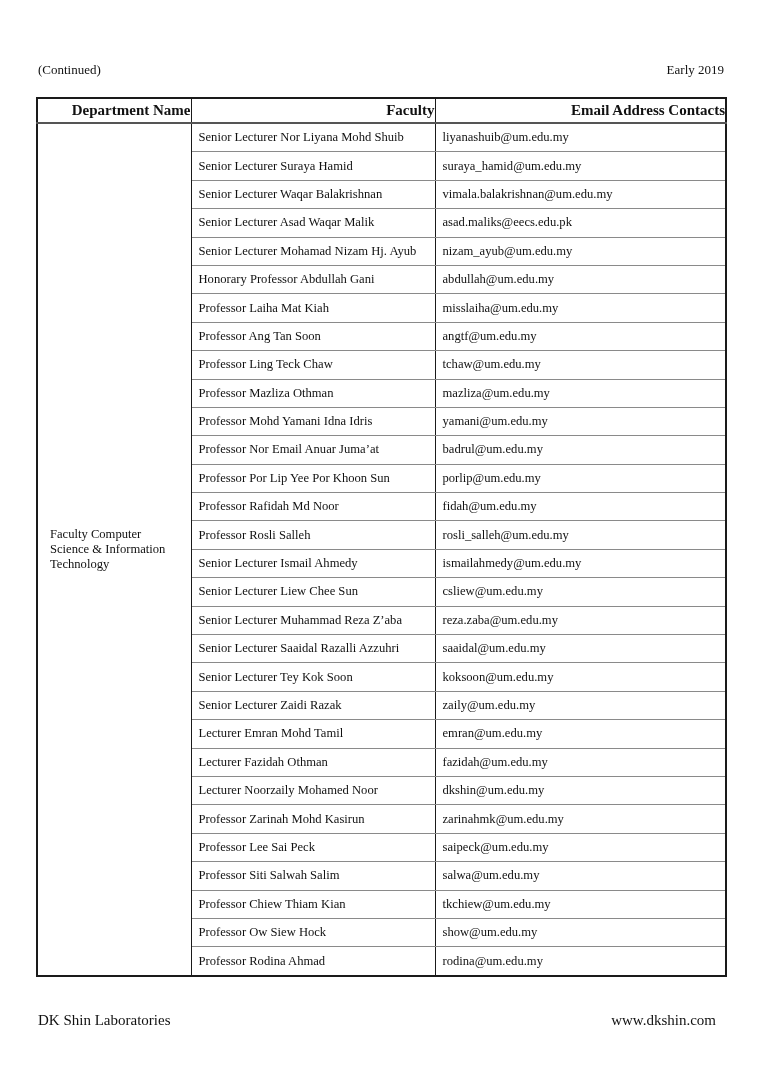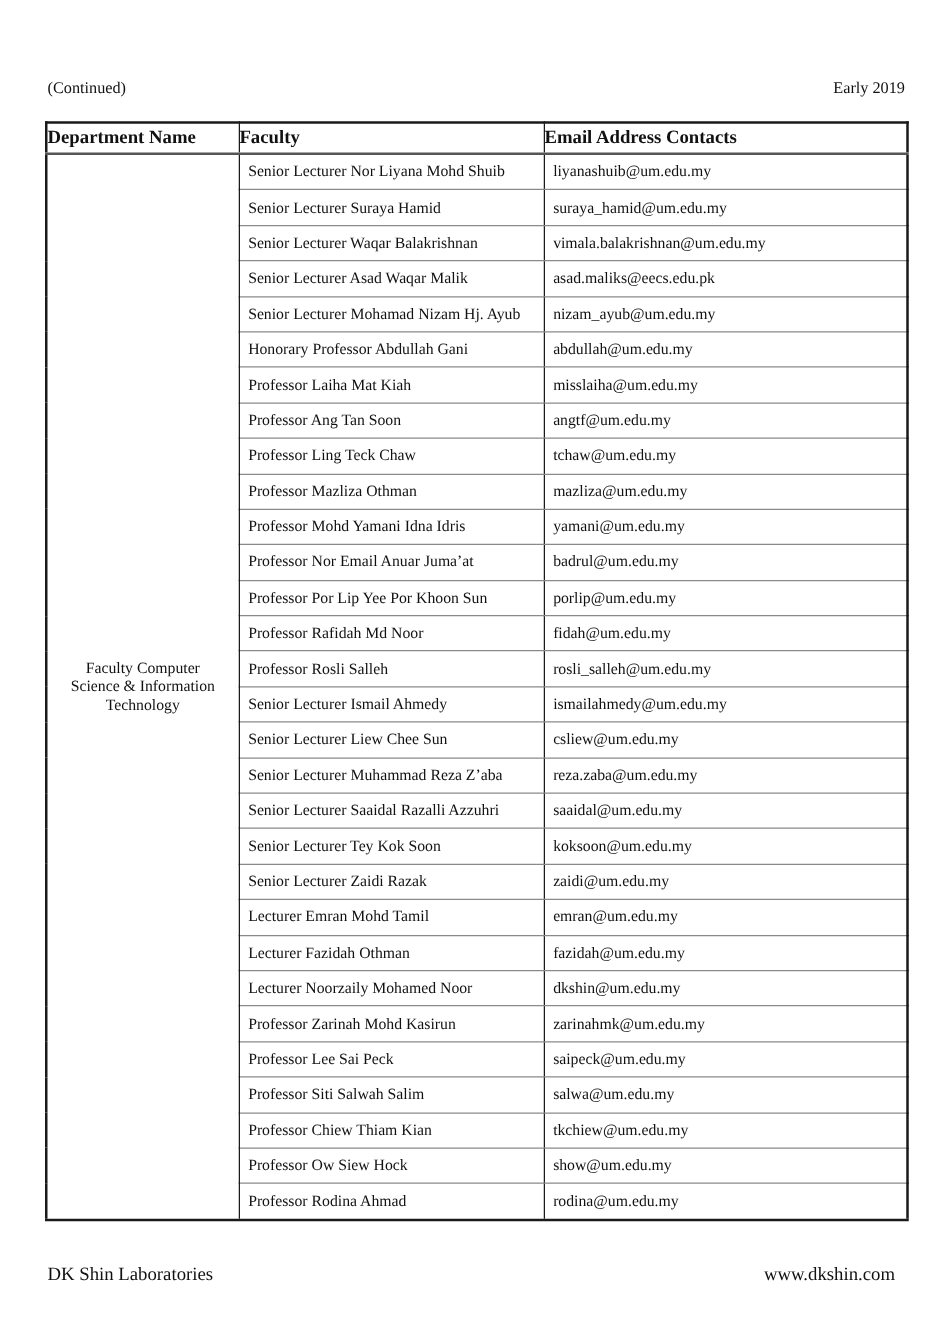--- a/index.html
+++ b/index.html
@@ -13,32 +13,32 @@
     .hdr-right {
       position: absolute; right: 36px; top: 62px; font-size: 13px;
     }
     table.contacts {
       position: absolute; left: 36px; top: 97px;
       width: 689px; border-collapse: collapse;
       border: 2px solid #1a1a1a;
       table-layout: fixed;
     }
     table.contacts th {
-      height: 23px; font-size: 15px; font-weight: bold; text-align: left;
+      height: 23px; font-size: 15px; font-weight: bold; text-align: right;
       border: 1.5px solid #1a1a1a; border-bottom: 2px solid #555; padding: 0;
     }
     table.contacts td {
       height: 27.4px; font-size: 12.6px; padding: 0 0 0 7px;
       border-left: 1.5px solid #1a1a1a; border-right: 1.5px solid #1a1a1a;
       border-bottom: 1.5px solid #8a8a8a;
       white-space: nowrap; overflow: hidden;
     }
     table.contacts tr:last-child td { border-bottom: 2px solid #1a1a1a; }
     td.dept {
-      text-align: center; padding: 12px !important; white-space: normal !important;
+      padding: 12px !important; white-space: normal !important;
       font-size: 12.6px; line-height: 15px;
       border-bottom: 2px solid #1a1a1a !important; vertical-align: middle;
     }
     col.c1 { width: 154px; }
     col.c2 { width: 244px; }
     col.c3 { width: 291px; }
     .ftr-left { position: absolute; left: 38px; top: 1012px; font-size: 15px; font-family: Liberation Serif, serif; }
     .ftr-right { position: absolute; right: 44px; top: 1012px; font-size: 15px; }
   </style>
 </head>
@@ -137,21 +137,21 @@
       <tr>
         <td>Senior Lecturer Saaidal Razalli Azzuhri</td>
         <td>saaidal@um.edu.my</td>
       </tr>
       <tr>
         <td>Senior Lecturer Tey Kok Soon</td>
         <td>koksoon@um.edu.my</td>
       </tr>
       <tr>
         <td>Senior Lecturer Zaidi Razak</td>
-        <td>zaidi@um.edu.my</td>
+        <td>zaily@um.edu.my</td>
       </tr>
       <tr>
         <td>Lecturer Emran Mohd Tamil</td>
         <td>emran@um.edu.my</td>
       </tr>
       <tr>
         <td>Lecturer Fazidah Othman</td>
         <td>fazidah@um.edu.my</td>
       </tr>
       <tr>

